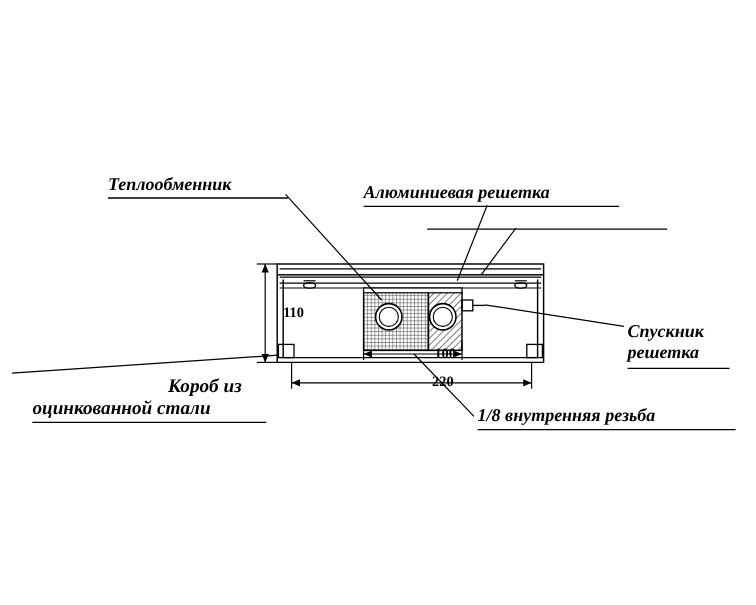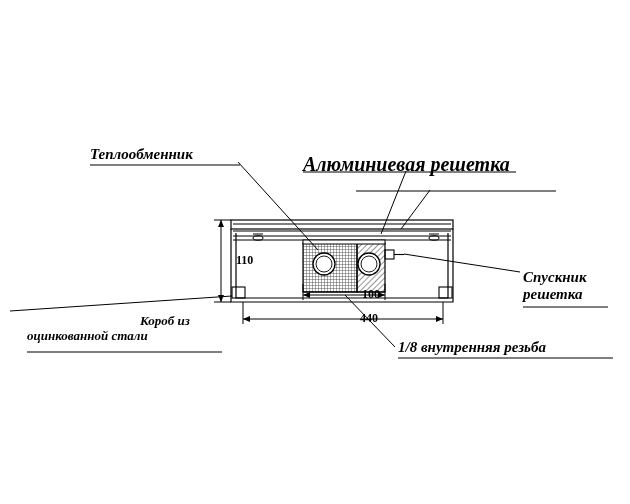--- a/index.html
+++ b/index.html
@@ -28,40 +28,40 @@
     line-height: 1.15;
   }
   .label.lbl-heat {
     left: 90px;
     top: 146px;
     font-size: 15px;
   }
   .label.lbl-grille {
     left: 303px;
     top: 153px;
-    font-size: 20px;
+    font-size: 15px;
   }
   .label.lbl-frame {
     left: 355px;
     top: 172px;
     font-size: 15px;
   }
   .label.lbl-air {
     left: 523px;
     top: 269px;
     font-size: 15px;
     text-align: left;
   }
   .label.lbl-air .l2 {
     display: block;
   }
   .label.lbl-box {
     left: 27px;
     top: 314px;
-    font-size: 13px;
+    font-size: 16px;
     text-align: left;
   }
   .label.lbl-box .l1 {
     display: block;
     margin-left: 113px;
   }
   .label.lbl-box .l2 {
     display: block;
   }
   .label.lbl-thread {
@@ -222,15 +222,15 @@
 
   <div class="label lbl-box">
     <span class="l1">Короб из</span>
     <span class="l2">оцинкованной стали</span>
   </div>
 
   <div class="label lbl-thread">1/8 внутренняя резьба</div>
 
   <div class="dim-text dim-110">110</div>
   <div class="dim-text dim-100">100</div>
-  <div class="dim-text dim-250">440</div>
+  <div class="dim-text dim-250">220</div>
 
 </div>
 
 </body></html>

